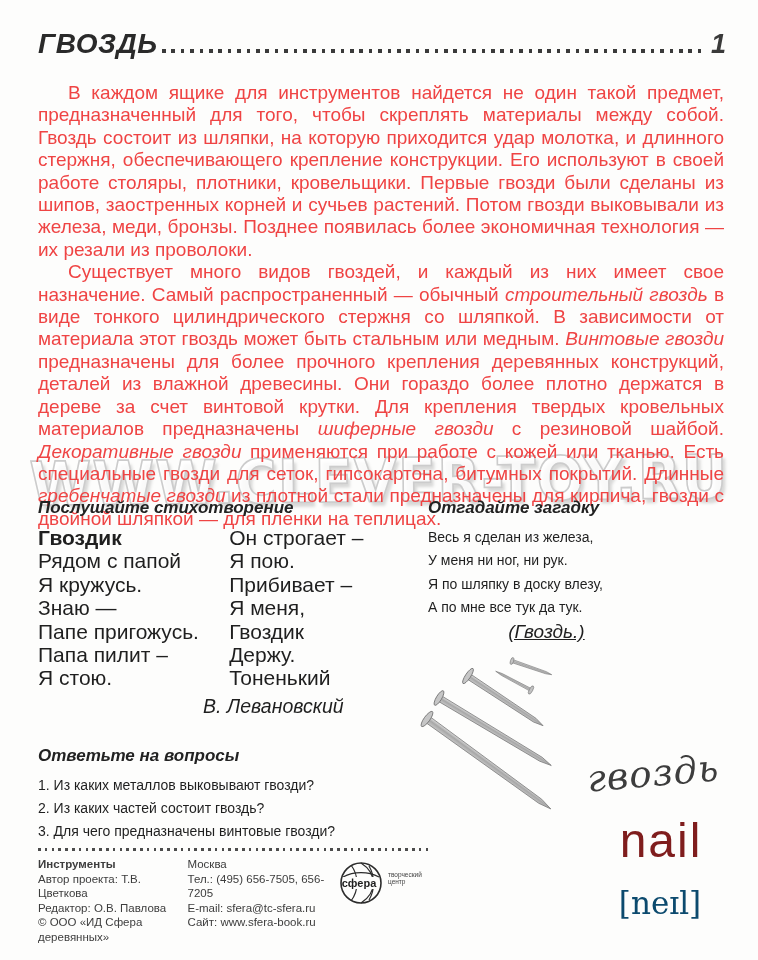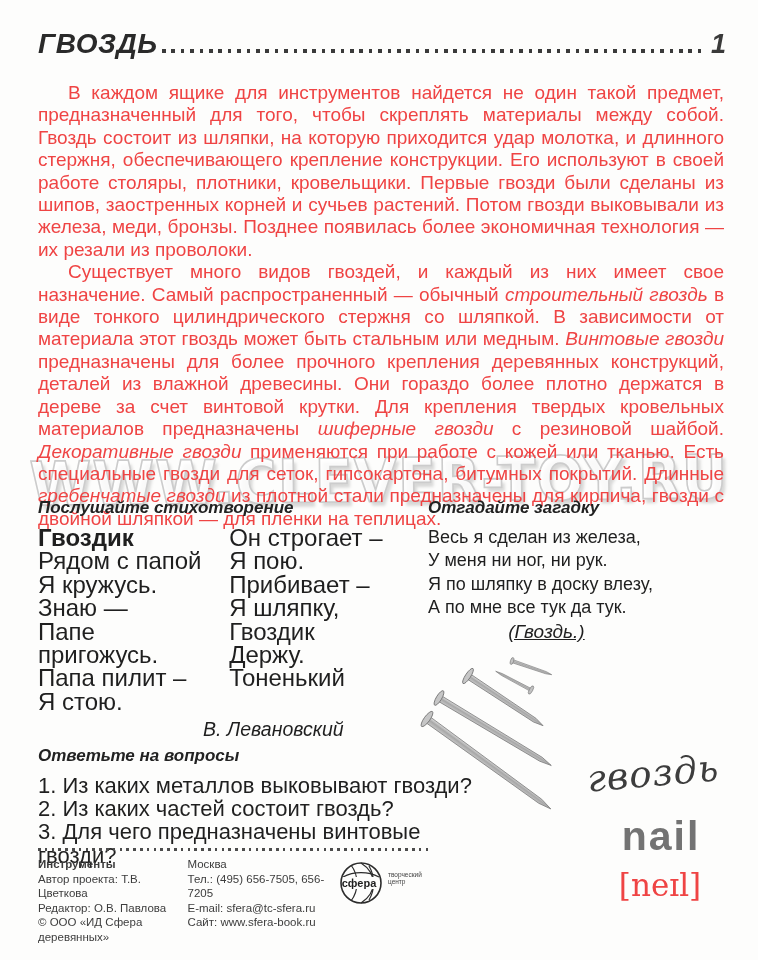--- a/index.html
+++ b/index.html
@@ -43,53 +43,53 @@
     text-indent:30px; color:#ef4444;
   }
   .it{font-style:italic;}
   
   .sec-head{
     margin:0 0 8px 0; font-size:17px; font-weight:bold; font-style:italic;
     color:#222;
   }
   
   .poem{position:absolute; left:38px; top:498px; width:370px; z-index:1;}
-  .poem-grid{display:flex; font-size:24px; line-height:23.4px;gap:20px;}
+  .poem-grid{display:flex; font-size:21px; line-height:23.4px;gap:20px;}
   .poem-col1{width:177px;}
   .poem-col2{width:185px;}
   .poem-title{font-weight:bold;}
   .poem-author{
     font-style:italic; font-size:19.5px; margin-top:5px; margin-left:165px;
   }
   
   .riddle{position:absolute; left:428px; top:498px; width:300px; z-index:1;}
-  .riddle-lines{font-size:18px; line-height:23.4px;}
+  .riddle-lines{font-size:14px; line-height:23.4px;}
   .riddle-answer{
     font-style:italic; font-size:19px; text-align:center; padding-right:63px;
     margin-top:1px;
     text-decoration:underline;
   }
   
   .questions{position:absolute; left:38px; top:746px; width:440px; z-index:1;}
-  .q-list{font-size:22px; line-height:23.2px;}
+  .q-list{font-size:14px; line-height:23.2px;}
   
   .nails{position:absolute; left:405px; top:650px; z-index:1;}
   
   .vocab{position:absolute; left:578px; top:752px; width:150px; z-index:1; text-align:center;}
   .ru-cursive{
     font-family:"DejaVu Serif", serif; font-style:italic; font-size:37px;
     color:#3d3d3d; transform:rotate(-5deg); letter-spacing:1px;
   }
   .en-word{
-    margin-top:18px; padding-left:16px; font-size:41px; color:#737373;
-    letter-spacing:2px; font-weight:bold;
+    margin-top:18px; padding-left:16px; font-size:48px; color:#7f1d1d;
+    letter-spacing:2px; font-weight:normal;
   }
   .transcription{
-    margin-top:7px; padding-left:14px; font-family:"DejaVu Serif", serif;
-    font-size:31px; color:#ef4444;
+    margin-top:17px; padding-left:14px; font-family:"DejaVu Serif", serif;
+    font-size:31px; color:#0c4a6e;
   }
   
   .footer{position:absolute; left:38px; top:848px; width:392px; z-index:1;}
   .footer-rule{
     height:3px; margin-bottom:6px;
     background-image:repeating-linear-gradient(90deg,#4c4c4c 0 2.6px,transparent 2.6px 6.8px);
   }
   .footer-cols{display:flex;}
   .f-col{font-size:11.5px; line-height:14.6px; color:#3d3d3d;}
   .f-col1{width:158px;}
@@ -128,21 +128,21 @@
         <div>Я кружусь.</div>
         <div>Знаю —</div>
         <div>Папе пригожусь.</div>
         <div>Папа пилит –</div>
         <div>Я стою.</div>
       </div>
       <div class="poem-col2">
         <div>Он строгает –</div>
         <div>Я пою.</div>
         <div>Прибивает –</div>
-        <div>Я шляпку,</div>
+        <div>Я меня,</div>
         <div>Гвоздик</div>
         <div>Держу.</div>
         <div>Тоненький</div>
       </div>
     </div>
     <div class="poem-author">В. Левановский</div>
   </section>
 
   <section class="riddle">
     <h2 class="sec-head">Отгадайте загадку</h2>

